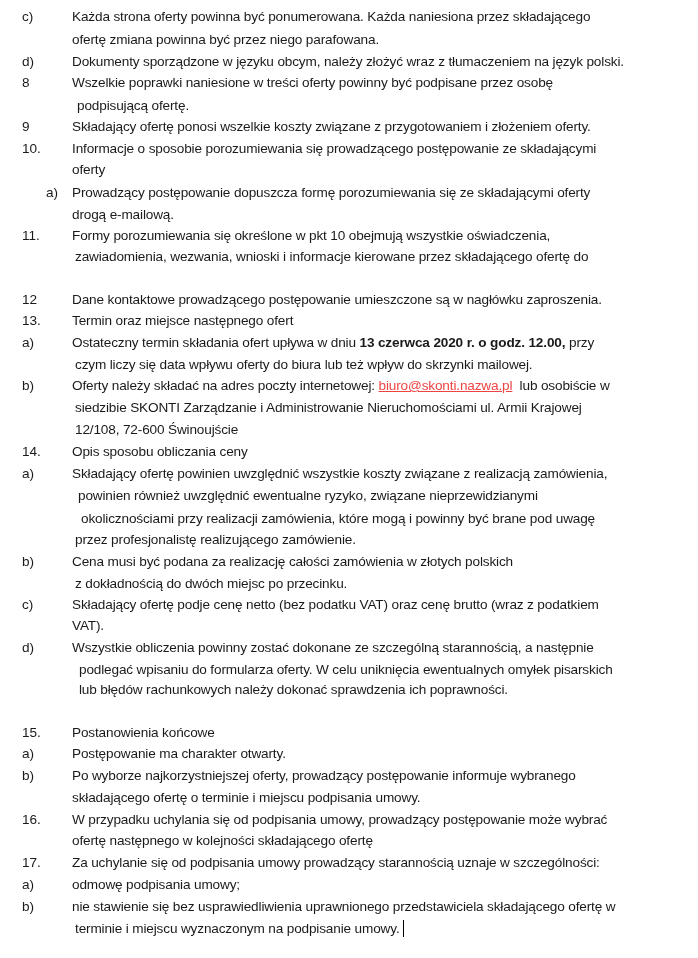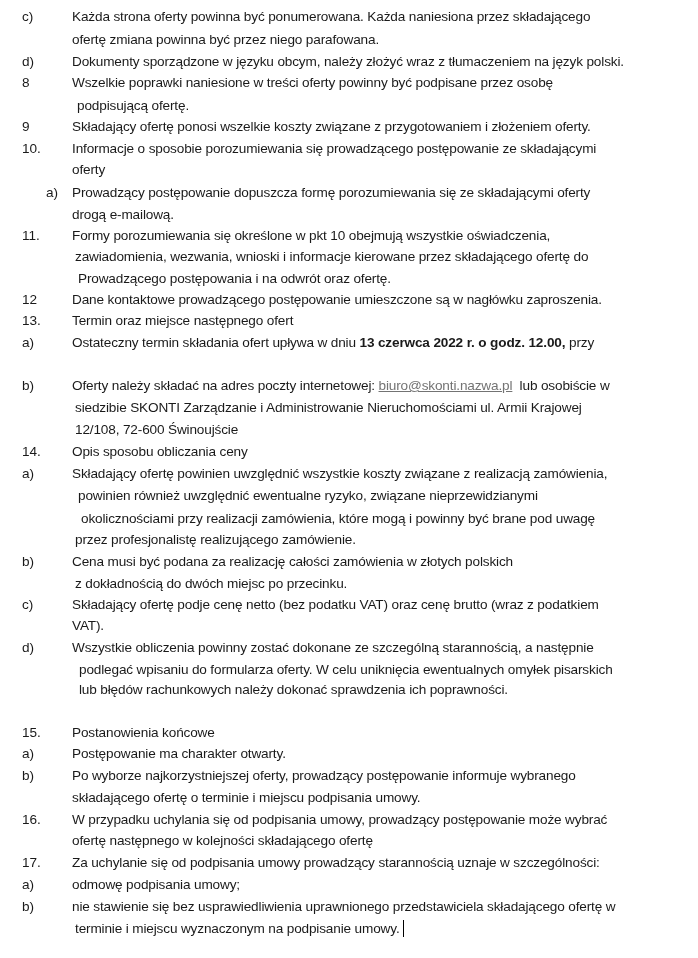--- a/index.html
+++ b/index.html
@@ -2,21 +2,21 @@
 <html><head>
 <meta charset="utf-8">
 <style>
   html, body { margin: 0; padding: 0; background: #ffffff; }
   body { width: 698px; height: 958px; position: relative; overflow: hidden;
          font-family: "Liberation Sans", "DejaVu Sans", sans-serif; color: #1a1a1a; }
   .page { position: absolute; left: 0; top: 0; width: 698px; height: 958px; background: #fff; }
   .line { position: absolute; white-space: nowrap; font-size: 13.6px; line-height: 18px; letter-spacing: -0.15px; }
   .lbl { position: absolute; white-space: nowrap; font-size: 13.6px; line-height: 18px; }
   .bold { font-weight: bold; }
-  .link { color: #737373; text-decoration: underline; }
+  .link { color: #ef4444; text-decoration: underline; }
   .cursor { display: inline-block; width: 1px; height: 17px; background: #000; vertical-align: -4px; margin-left: 3px; }
 </style>
 </head>
 <body>
 
 <div class="page">
 
   <span class="lbl" style="left:22px;top:8px">c)</span>
   <span class="line" style="left:72px;top:31px">ofertę zmiana powinna być przez niego parafowana.</span>
   <span class="line" style="left:72px;top:8px">Każda strona oferty powinna być ponumerowana. Każda naniesiona przez składającego</span>
@@ -35,30 +35,30 @@
   <span class="line" style="left:72px;top:140px">Informacje o sposobie porozumiewania się prowadzącego postępowanie ze składającymi</span>
   <span class="line" style="left:72px;top:161px">oferty</span>
 
   <span class="lbl" style="left:46px;top:184px">a)</span>
   <span class="line" style="left:72px;top:184px">Prowadzący postępowanie dopuszcza formę porozumiewania się ze składającymi oferty</span>
   <span class="line" style="left:72px;top:206px">drogą  e-mailową.</span>
 
   <span class="lbl" style="left:22px;top:227px">11.</span>
   <span class="line" style="left:72px;top:227px">Formy porozumiewania się określone w pkt 10 obejmują wszystkie oświadczenia,</span>
   <span class="line" style="left:75px;top:248px">zawiadomienia, wezwania, wnioski i informacje kierowane przez składającego ofertę do</span>
-  <span class="line" style="left:78px;top:270px">Prowadzącego postępowania i na odwrót oraz ofertę.</span>
 
   <span class="lbl" style="left:22px;top:291px">12</span>
   <span class="line" style="left:72px;top:291px">Dane kontaktowe prowadzącego postępowanie umieszczone są w nagłówku zaproszenia.</span>
 
   <span class="lbl" style="left:22px;top:312px">13.</span>
   <span class="line" style="left:72px;top:312px">Termin oraz miejsce następnego ofert</span>
 
   <span class="lbl" style="left:22px;top:334px">a)</span>
-  <span class="line" style="left:72px;top:334px"><span>Ostateczny termin składania ofert upływa w dniu </span><span class="bold">13 czerwca 2022 r. o godz. 12.00,</span><span> przy</span></span>
+  <span class="line" style="left:72px;top:334px"><span>Ostateczny termin składania ofert upływa w dniu </span><span class="bold">13 czerwca 2020 r. o godz. 12.00,</span><span> przy</span></span>
+  <span class="line" style="left:75px;top:356px">czym liczy się data wpływu oferty do biura lub też wpływ do skrzynki mailowej.</span>
 
   <span class="lbl" style="left:22px;top:377px">b)</span>
   <span class="line" style="left:72px;top:377px"><span>Oferty należy składać na adres poczty internetowej: </span><span class="link">biuro@skonti.nazwa.pl</span><span style="white-space:pre">  lub osobiście w</span></span>
   <span class="line" style="left:75px;top:399px">siedzibie SKONTI Zarządzanie i Administrowanie Nieruchomościami ul. Armii Krajowej</span>
   <span class="line" style="left:75px;top:421px">12/108, 72-600 Świnoujście</span>
 
   <span class="lbl" style="left:22px;top:443px">14.</span>
   <span class="line" style="left:72px;top:443px">Opis sposobu obliczania ceny</span>
 
   <span class="lbl" style="left:22px;top:465px">a)</span>

